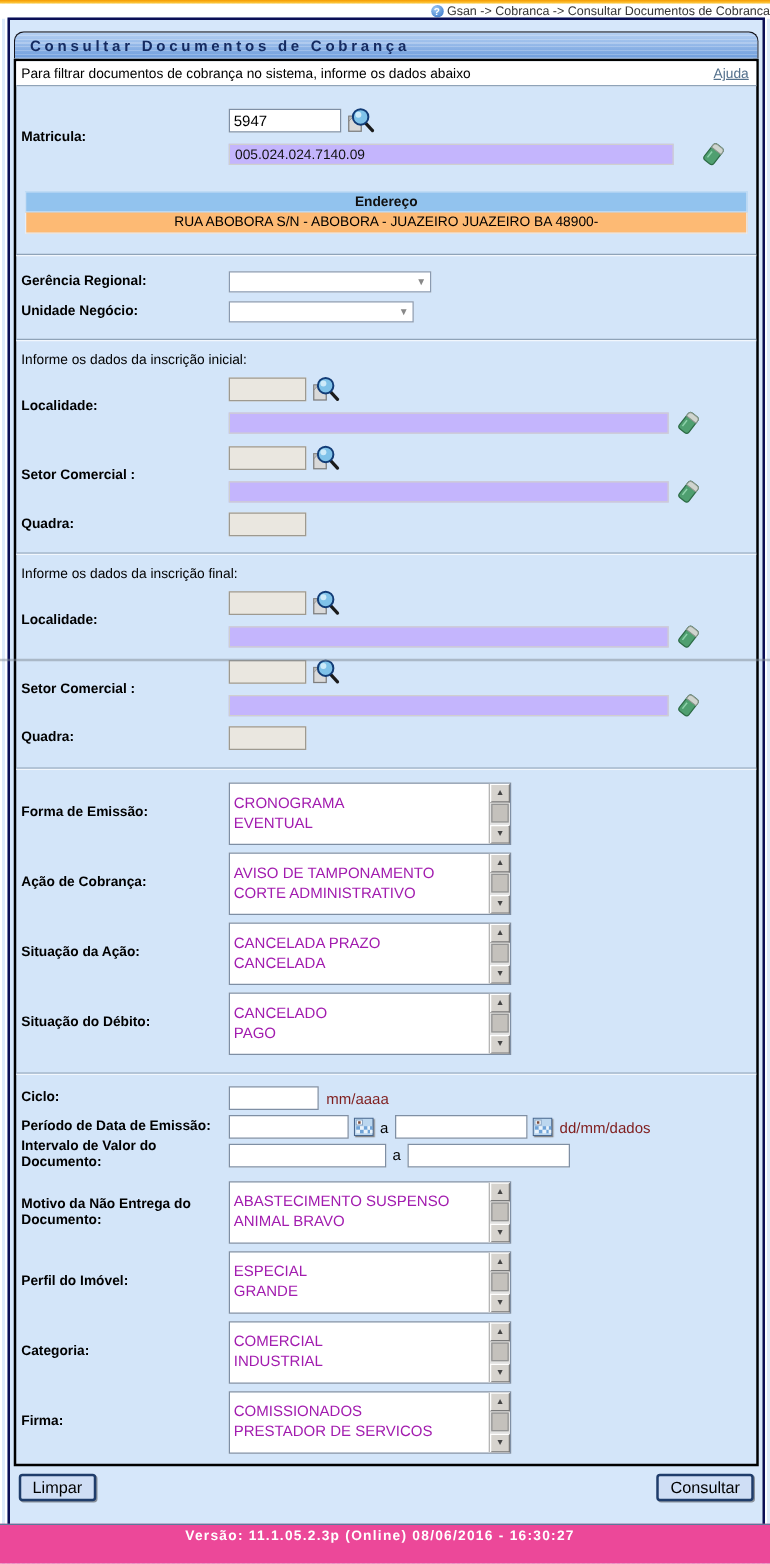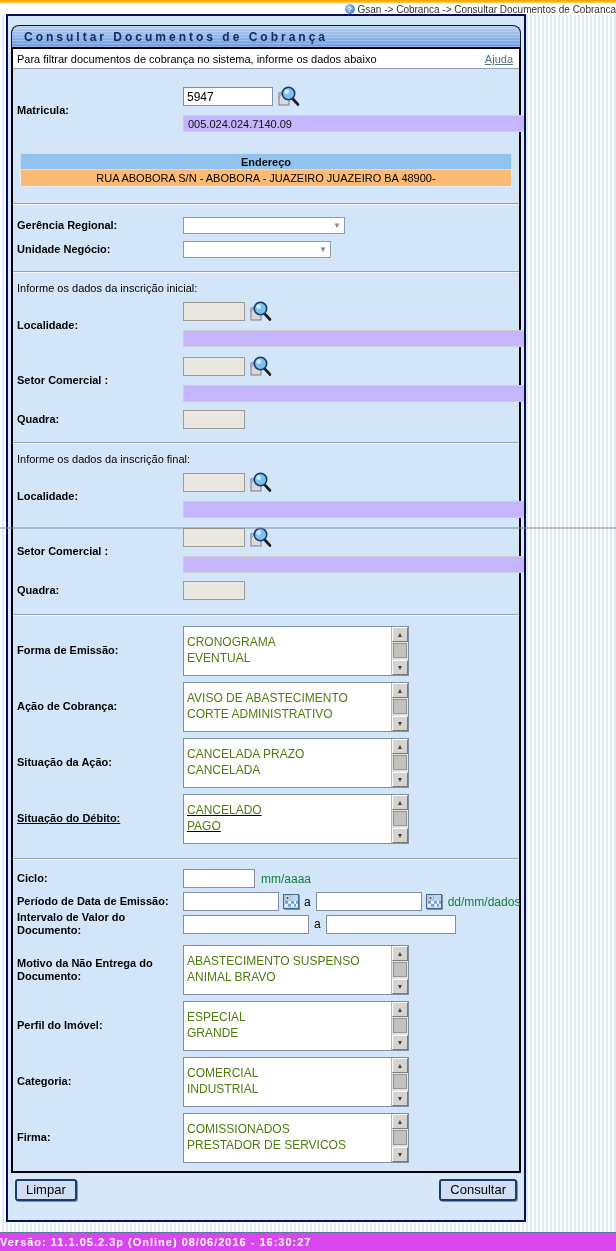--- a/index.html
+++ b/index.html
@@ -16,21 +16,21 @@
     align-items:center; font-size:10px; color:#333; white-space:nowrap; overflow:hidden;
   }
   .help-badge {
     display:inline-flex; width:10px; height:10px; border-radius:50%;
     background:radial-gradient(circle at 35% 30%,#9ec9f5,#2f6fc4);
     color:#fff; font-size:8px; font-weight:bold; align-items:center; justify-content:center;
     margin-right:3px; flex:0 0 auto;
   }
   
   .container {
-    position:absolute; left:6px; top:14px; width:520px; height:1208px;
+    position:absolute; left:6px; top:14px; width:606px; height:1208px;
     background:#d6e7fa; border:2px solid #0a0e55; overflow:hidden;
   }
   .title-bar {
     margin:9px 3px 0 3px; height:22px;
     border:1px solid #14141c; border-bottom:none; border-radius:8px 8px 0 0;
     background:
       repeating-linear-gradient(0deg, rgba(255,255,255,.22) 0 1px, rgba(0,0,0,0) 1px 3px),
       linear-gradient(#b6d1f3,#6d9cdc);
     display:flex; align-items:center; padding-left:12px;
   }
@@ -77,46 +77,46 @@
   .sel {
     height:17px; background:#fff; border:1px solid #8a9ab0; display:flex;
     justify-content:flex-end; align-items:center; padding-right:3px; cursor:pointer;
   }
   .sel .arrow { font-size:8px; color:#888; line-height:8px; }
   
   .listbox {
     width:226px; height:50px; background:#fff; border:1px solid #7f8fa4;
     position:relative; padding:7px 20px 0 3px; overflow:hidden;
   }
-  .opt { font-size:12px; line-height:16px; color:#4d7c0f; white-space:nowrap; cursor:default; }
+  .opt { font-size:12px; line-height:16px; color:#a21caf; white-space:nowrap; cursor:default; }
   .sb {
     position:absolute; top:0; right:0; bottom:0; width:17px; background:#e3e3e3;
     border-left:1px solid #b5b5b5; display:flex; flex-direction:column; align-items:center;
   }
   .sb-btn {
     width:16px; height:15px; background:#d6d3ce; border:1px solid #fff;
     border-right-color:#7a7a7a; border-bottom-color:#7a7a7a; font-size:7px; color:#444;
     display:flex; align-items:center; justify-content:center; flex:0 0 auto; cursor:pointer;
   }
   .sb-btn.down { margin-top:auto; }
   .sb-thumb { width:14px; height:15px; background:#c4c1bc; border:1px solid #949494; margin-top:1px; cursor:grab; }
   
   .btn-row { display:flex; justify-content:space-between; padding:6px 7px 0 7px; }
   .btn {
     font-family:"Liberation Sans",sans-serif; font-size:13px; color:#000;
     background:#cfdef5; border:2px solid #1f3d6b; border-radius:3px; padding:1px 9px 2px 9px;
     box-shadow:1px 1px 0 rgba(60,60,60,.5); cursor:pointer;
   }
   .version-bar {
-    position:absolute; left:0; right:0; bottom:0; height:19px; background:#d946ef;
+    position:absolute; left:0; right:0; bottom:0; height:32px; background:#ec4899;
     border-top:1px solid #5a7a9a; color:#fff; font-size:11px; font-weight:bold;
-    letter-spacing:1px; text-align:left; padding:3px 8px 0 0; white-space:nowrap;
+    letter-spacing:1px; text-align:center; padding:3px 8px 0 0; white-space:nowrap;
   }
   .stitch-line { position:absolute; left:0; top:527px; width:616px; height:2px; background:rgba(130,140,150,.5); z-index:5; }
-  .mask-txt { font-size:12px; color:#15803d; margin-left:6px; }
+  .mask-txt { font-size:12px; color:#7f1d1d; margin-left:6px; }
   .sep-a { font-size:12px; color:#000; margin:0 5px; }
   .cal-wrap { margin-left:4px; display:inline-flex; cursor:pointer; filter:drop-shadow(1px 1px 0 #8a8a8a); }
   svg { display:block; }
 </style>
 </head>
 <body>
 
 <div class="top-accent"></div>
 <div class="breadcrumb-bar">
   <span class="help-badge">?</span>
@@ -335,21 +335,21 @@
           <span class="sb-btn">▲</span>
           <span class="sb-thumb"></span>
           <span class="sb-btn down">▼</span>
         </div>
       </div>
     </div>
 
     <div class="row top-align" style="margin-top:6px;">
       <span class="lbl" style="margin-top:18px;">Ação de Cobrança:</span>
       <div class="listbox">
-        <div class="opt">AVISO DE ABASTECIMENTO</div>
+        <div class="opt">AVISO DE TAMPONAMENTO</div>
         <div class="opt">CORTE ADMINISTRATIVO</div>
         <div class="sb">
           <span class="sb-btn">▲</span>
           <span class="sb-thumb"></span>
           <span class="sb-btn down">▼</span>
         </div>
       </div>
     </div>
 
     <div class="row top-align" style="margin-top:6px;">
@@ -358,21 +358,21 @@
         <div class="opt">CANCELADA PRAZO</div>
         <div class="opt">CANCELADA</div>
         <div class="sb">
           <span class="sb-btn">▲</span>
           <span class="sb-thumb"></span>
           <span class="sb-btn down">▼</span>
         </div>
       </div>
     </div>
 
-    <div class="row top-align" style="margin-top:6px;text-decoration:underline;">
+    <div class="row top-align" style="margin-top:6px;">
       <span class="lbl" style="margin-top:18px;">Situação do Débito:</span>
       <div class="listbox">
         <div class="opt">CANCELADO</div>
         <div class="opt">PAGO</div>
         <div class="sb">
           <span class="sb-btn">▲</span>
           <span class="sb-thumb"></span>
           <span class="sb-btn down">▼</span>
         </div>
       </div>

